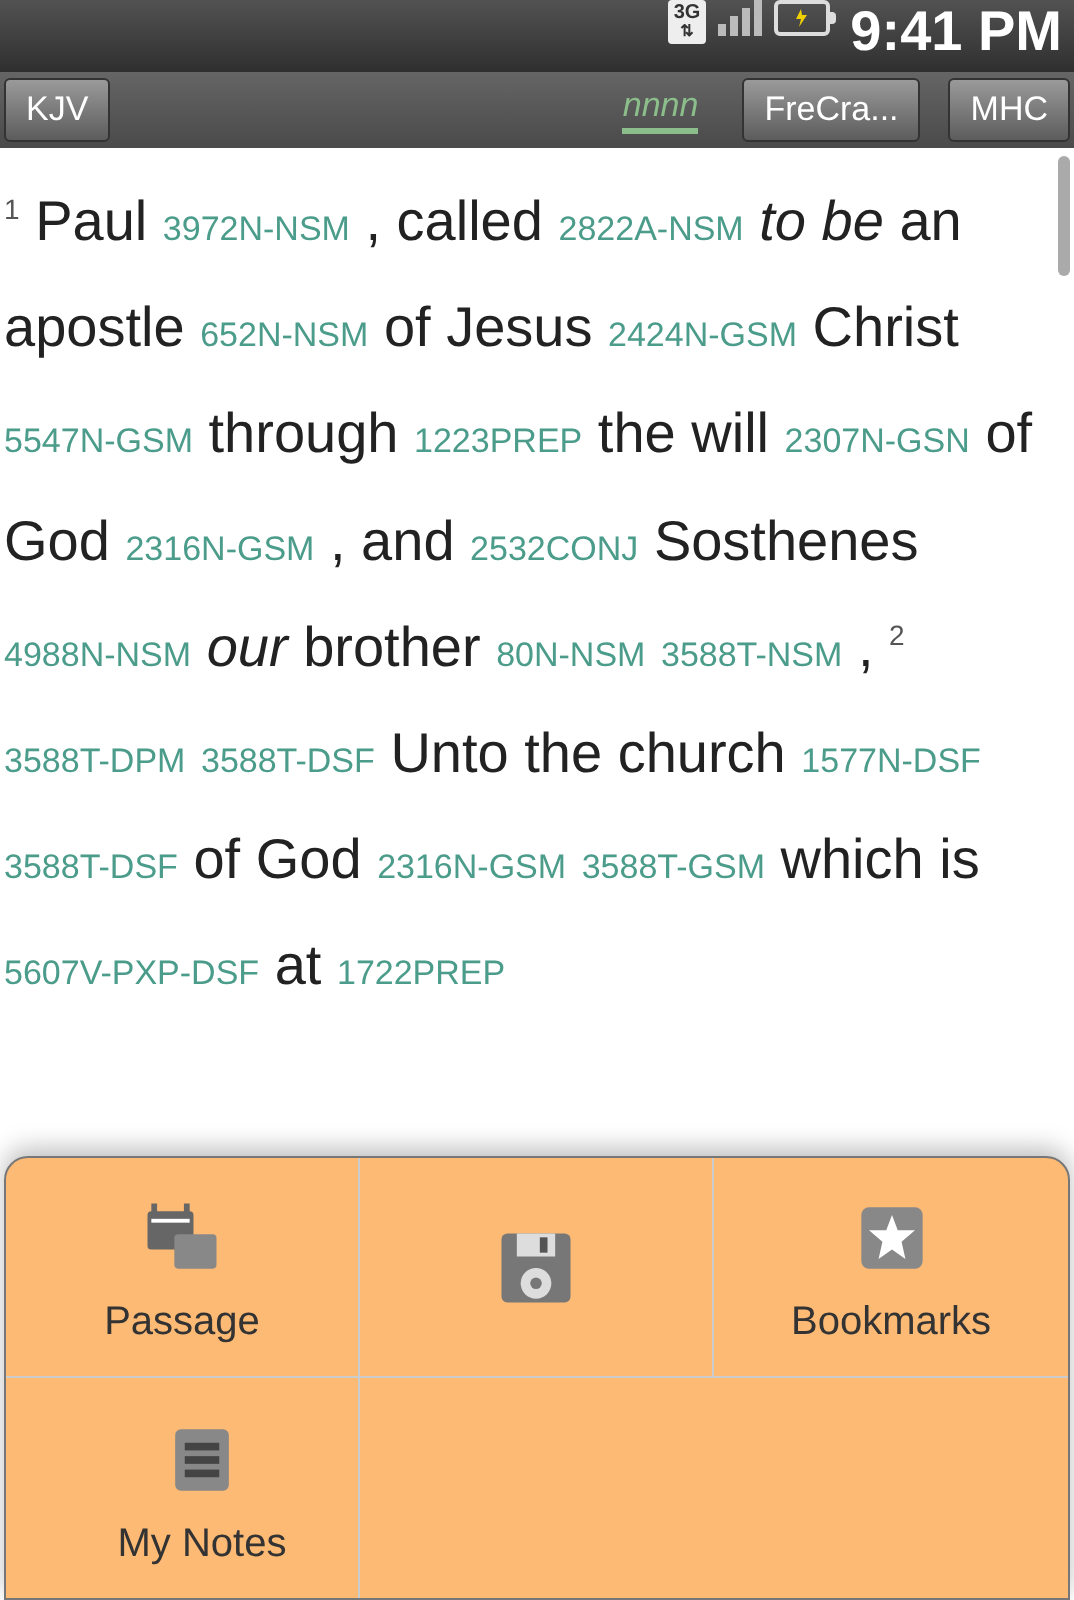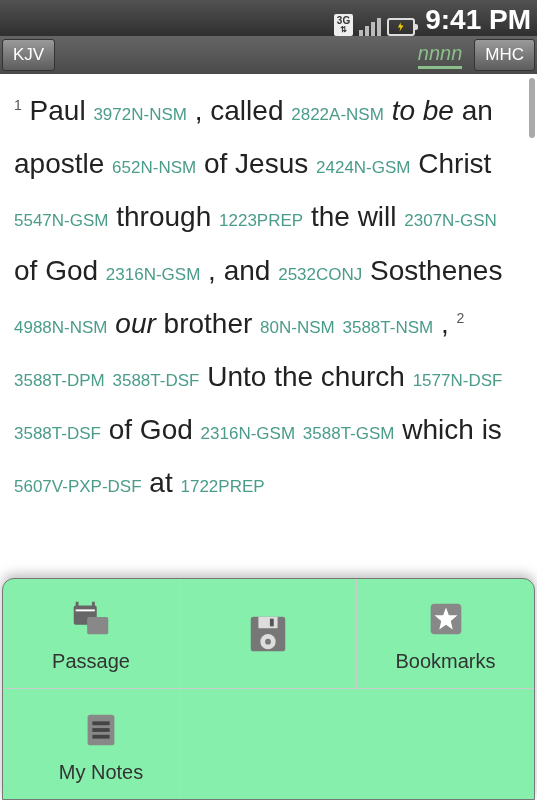--- a/index.html
+++ b/index.html
@@ -9,21 +9,21 @@
   font-family: Arial, sans-serif;
   background: #fff;
   overflow: hidden;
   position: relative;
 }
 .status-bar {
   height: 36px;
   background: linear-gradient(to bottom, #525252, #2f2f2f);
   display: flex;
   justify-content: flex-end;
-  align-items: flex-end;
+  align-items: flex-start;
   padding: 0 6px;
   gap: 6px;
 }
 .status-bar .icon-3g {
   background: #eee;
   color: #333;
   font-size: 10px;
   font-weight: bold;
   padding: 2px 3px;
   border-radius: 2px;
@@ -66,37 +66,37 @@
 }
 .battery svg { width: 12px; height: 12px; }
 .clock { color: #fff; font-size: 28px; font-weight: bold; margin-left: 4px; }
 
 .toolbar {
   height: 38px;
   background: linear-gradient(to bottom, #656565, #4a4a4a);
   display: flex;
   align-items: center;
   padding: 2px;
-  gap: 4px;
+  gap: 14px;
 }
 .toolbar button {
   background: linear-gradient(to bottom, #9a9a9a, #5c5c5c);
   border: 1px solid #333;
   border-radius: 3px;
   color: #fff;
   font-size: 17px;
   padding: 5px 10px;
   height: 32px;
   cursor: pointer;
 }
 .toolbar .spacer { flex: 1; }
-.toolbar .nnnn { color: #8bbe8b; font-style: italic; border-bottom: 3px solid #8bbe8b; padding-bottom: 1px; margin: 0 8px; font-size: 20px; }
+.toolbar .nnnn { color: #8bbe8b; font-style: italic; border-bottom: 3px solid #8bbe8b; padding-bottom: 1px; margin: 0 8px; font-size: 17px; }
 
 .content {
-  padding: 10px 14px;
+  padding: 10px 2px;
   font-size: 28px;
   line-height: 1.9;
   color: #222;
   height: 520px;
   overflow: hidden;
   position: relative;
 }
 .content .scrollbar {
   position: absolute;
   right: 2px;
@@ -108,21 +108,21 @@
 }
 .content sup { font-size: 14px; color: #555; vertical-align: super; }
 .content .it { font-style: italic; }
 .content .code { font-size: 17px; color: #4b9c8a; white-space: nowrap; }
 
 .menu-panel {
   position: absolute;
   bottom: 0;
   left: 2px;
   right: 2px;
-  background: #86efac;
+  background: #fdba74;
   border: 1px solid #777;
   border-top-left-radius: 12px;
   border-top-right-radius: 12px;
   display: grid;
   grid-template-columns: 1fr 1fr 1fr;
   grid-template-rows: 1fr 1fr;
   height: 222px;
   box-shadow: 0 -4px 12px rgba(0,0,0,0.25);
 }
 .menu-item {
@@ -168,20 +168,21 @@
         <path d="M11 3 L6 13 L11 13 L9 21 L17 9 L12 9 Z"></path>
       </svg>
   </div>
   <div class="clock">9:41 PM</div>
 </div>
 
 <div class="toolbar">
   <button>KJV</button>
   <div class="spacer"></div>
   <span class="nnnn">nnnn</span>
+  <button>FreCra...</button>
   <button>MHC</button>
 </div>
 
 <div class="content">
   <div class="scrollbar"></div>
   <sup>1</sup>
   <span>Paul</span>
   <span class="code">3972N-NSM</span>
   <span>,</span>
   <span>called</span>

